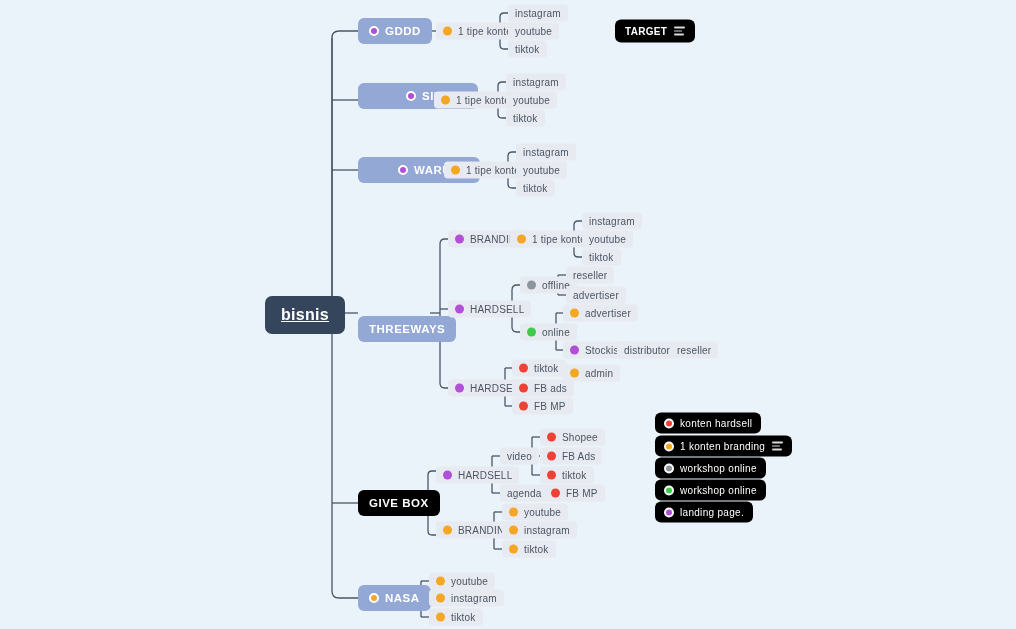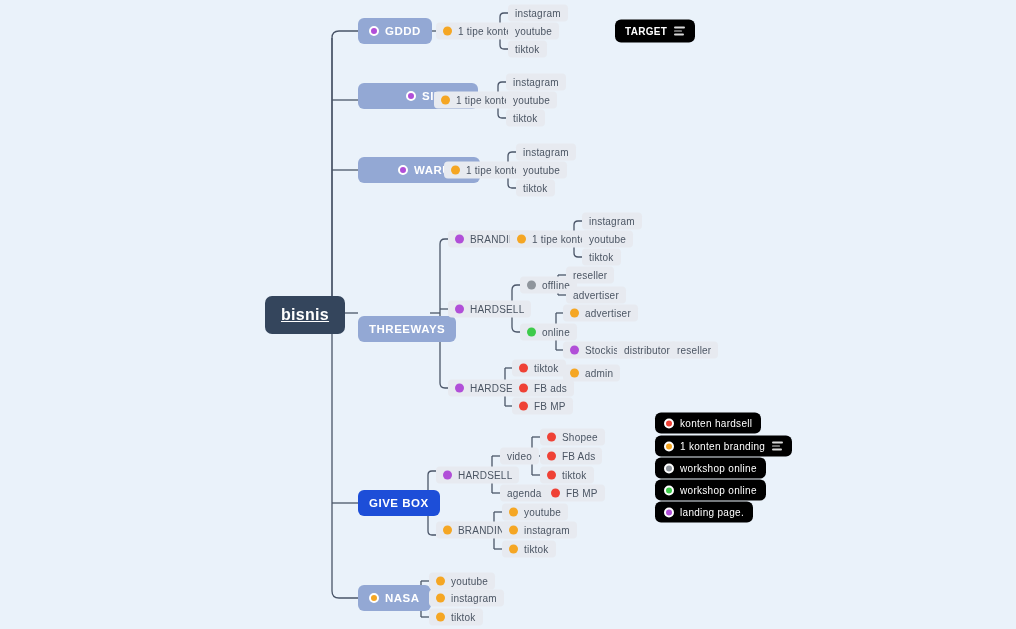--- a/index.html
+++ b/index.html
@@ -72,21 +72,21 @@
   .n-main {
     background: #93a8d4;
     color: #ffffff;
     font-size: 11.5px;
     font-weight: bold;
     border-radius: 6px;
     padding: 7px 11px;
     letter-spacing: .5px;
   }
   .n-main.gray {
-    background: #1d4ed8;
+    background: #000000;
   }
 
   
   .n-pill {
     background: #e7eaf0;
     color: #4b5563;
     font-size: 10px;
     border-radius: 4px;
     padding: 3px 7px;
     letter-spacing: .2px;

